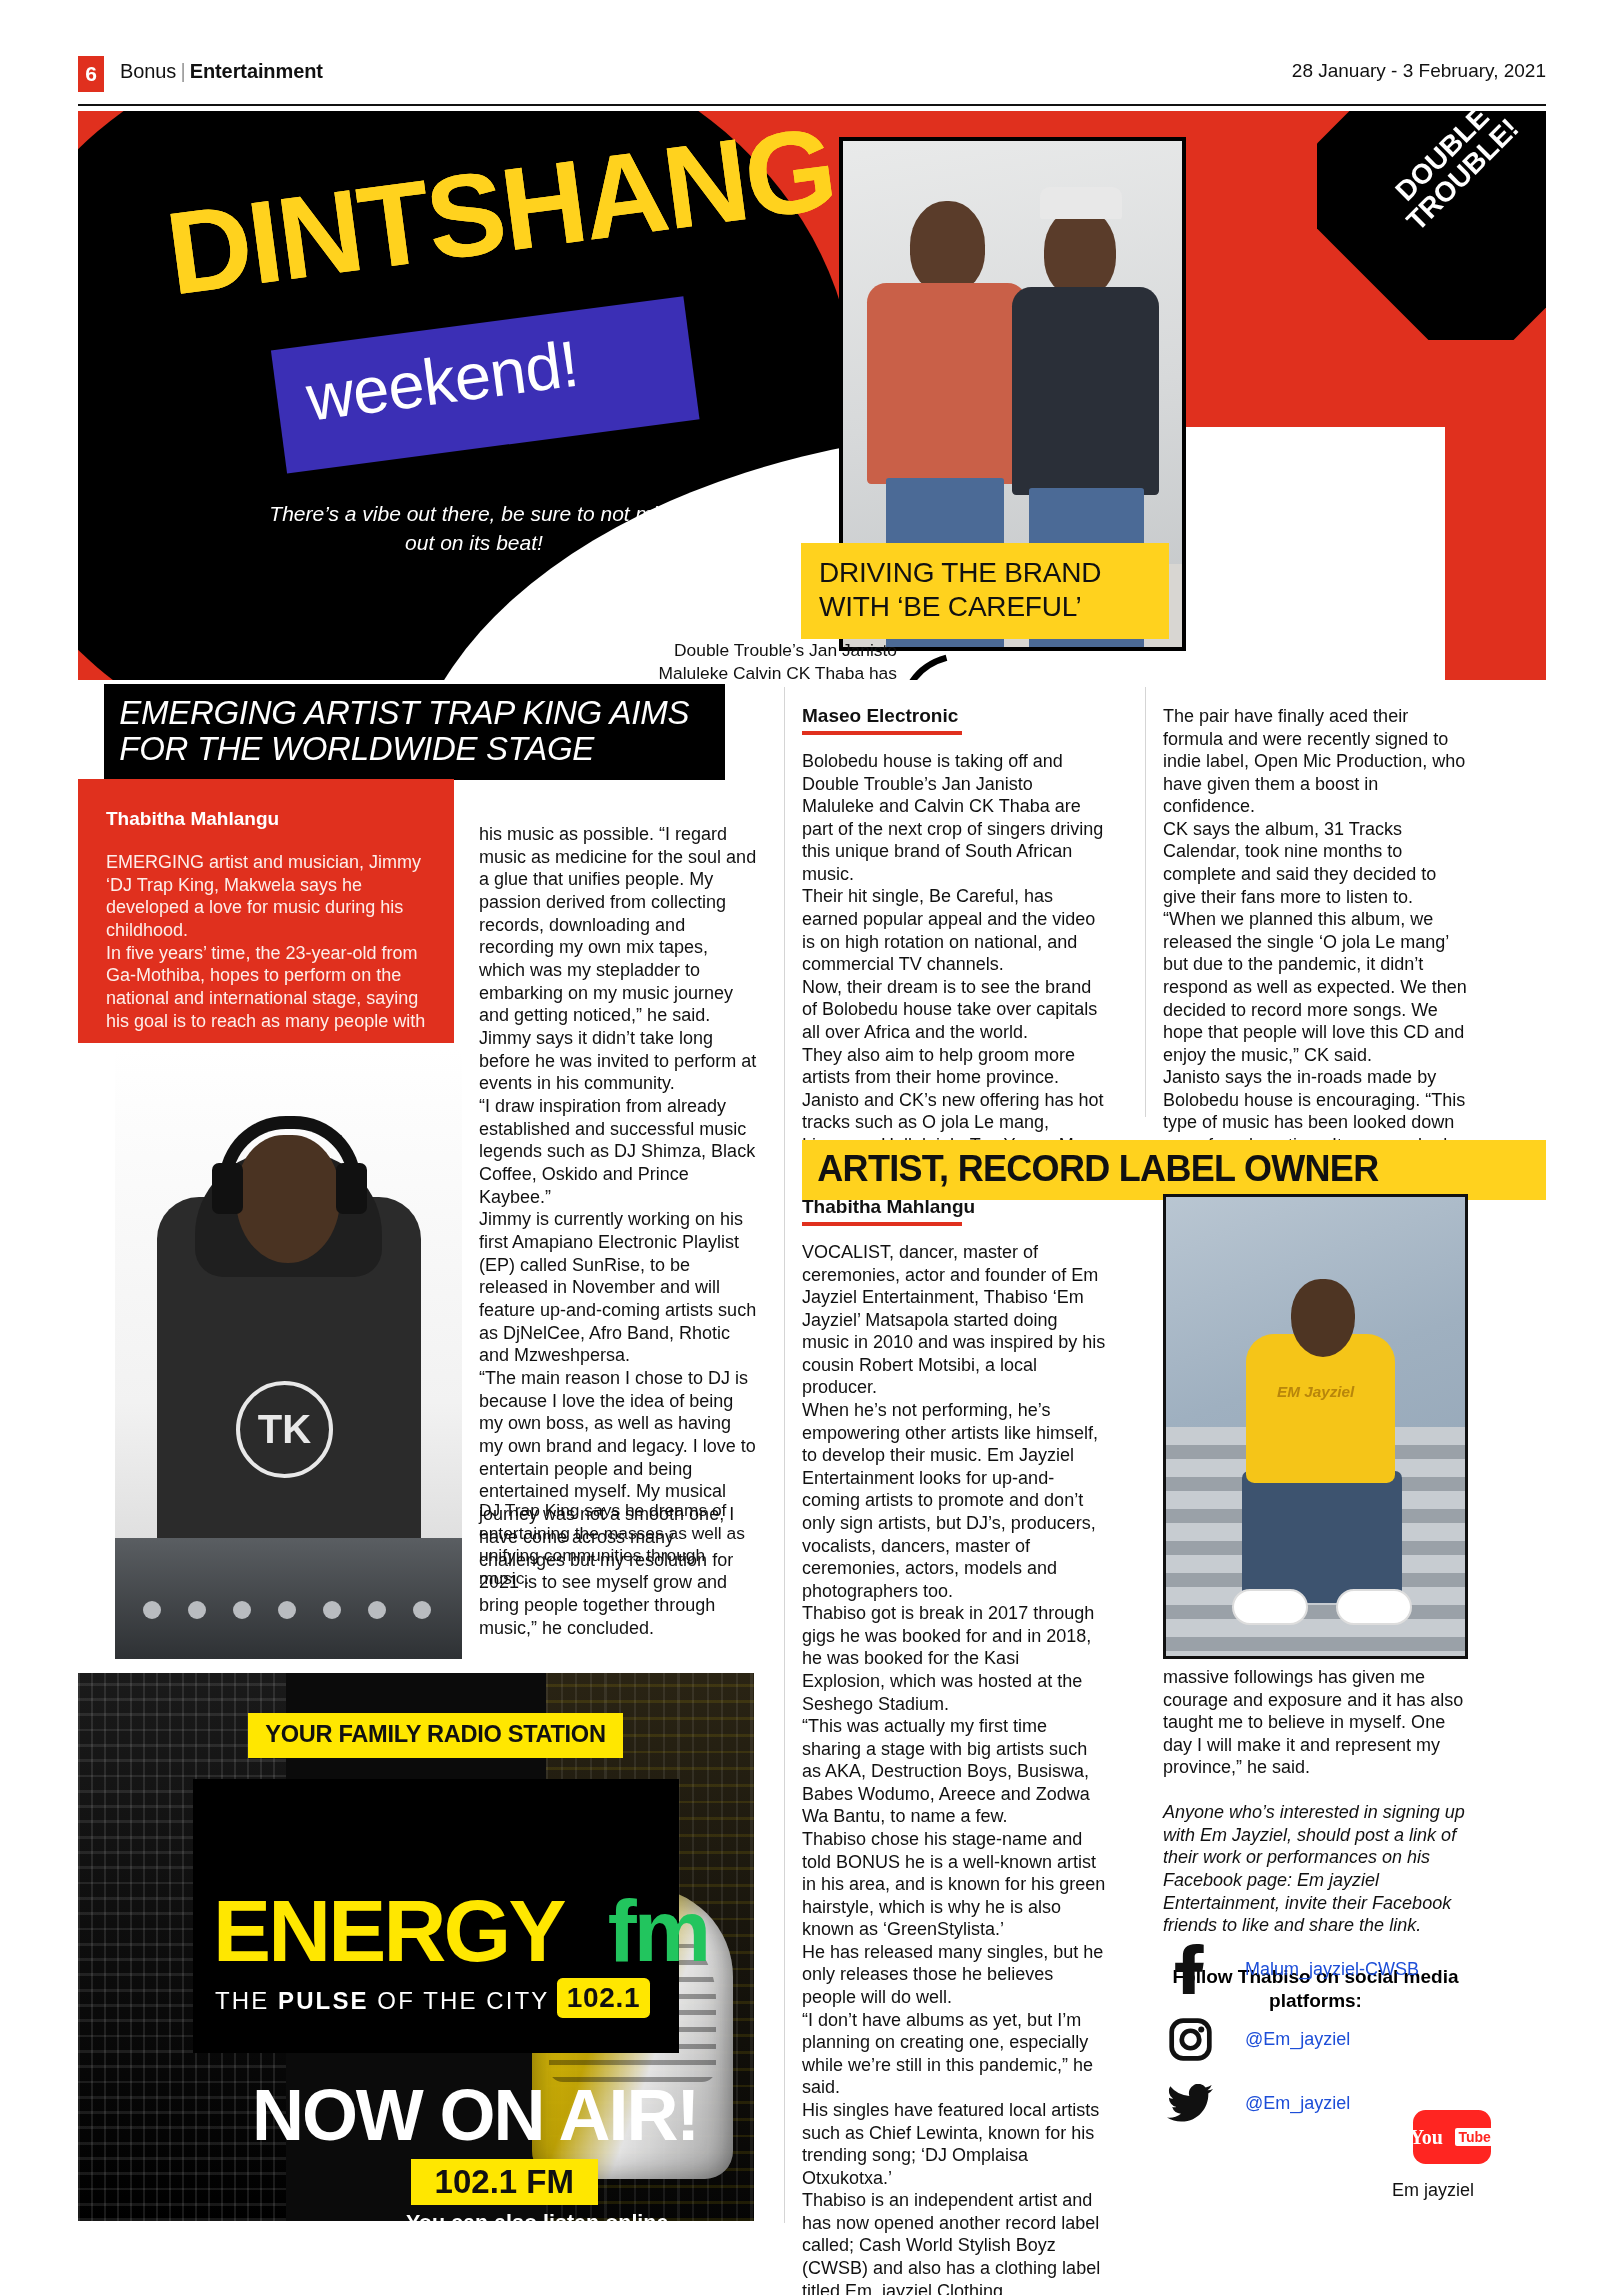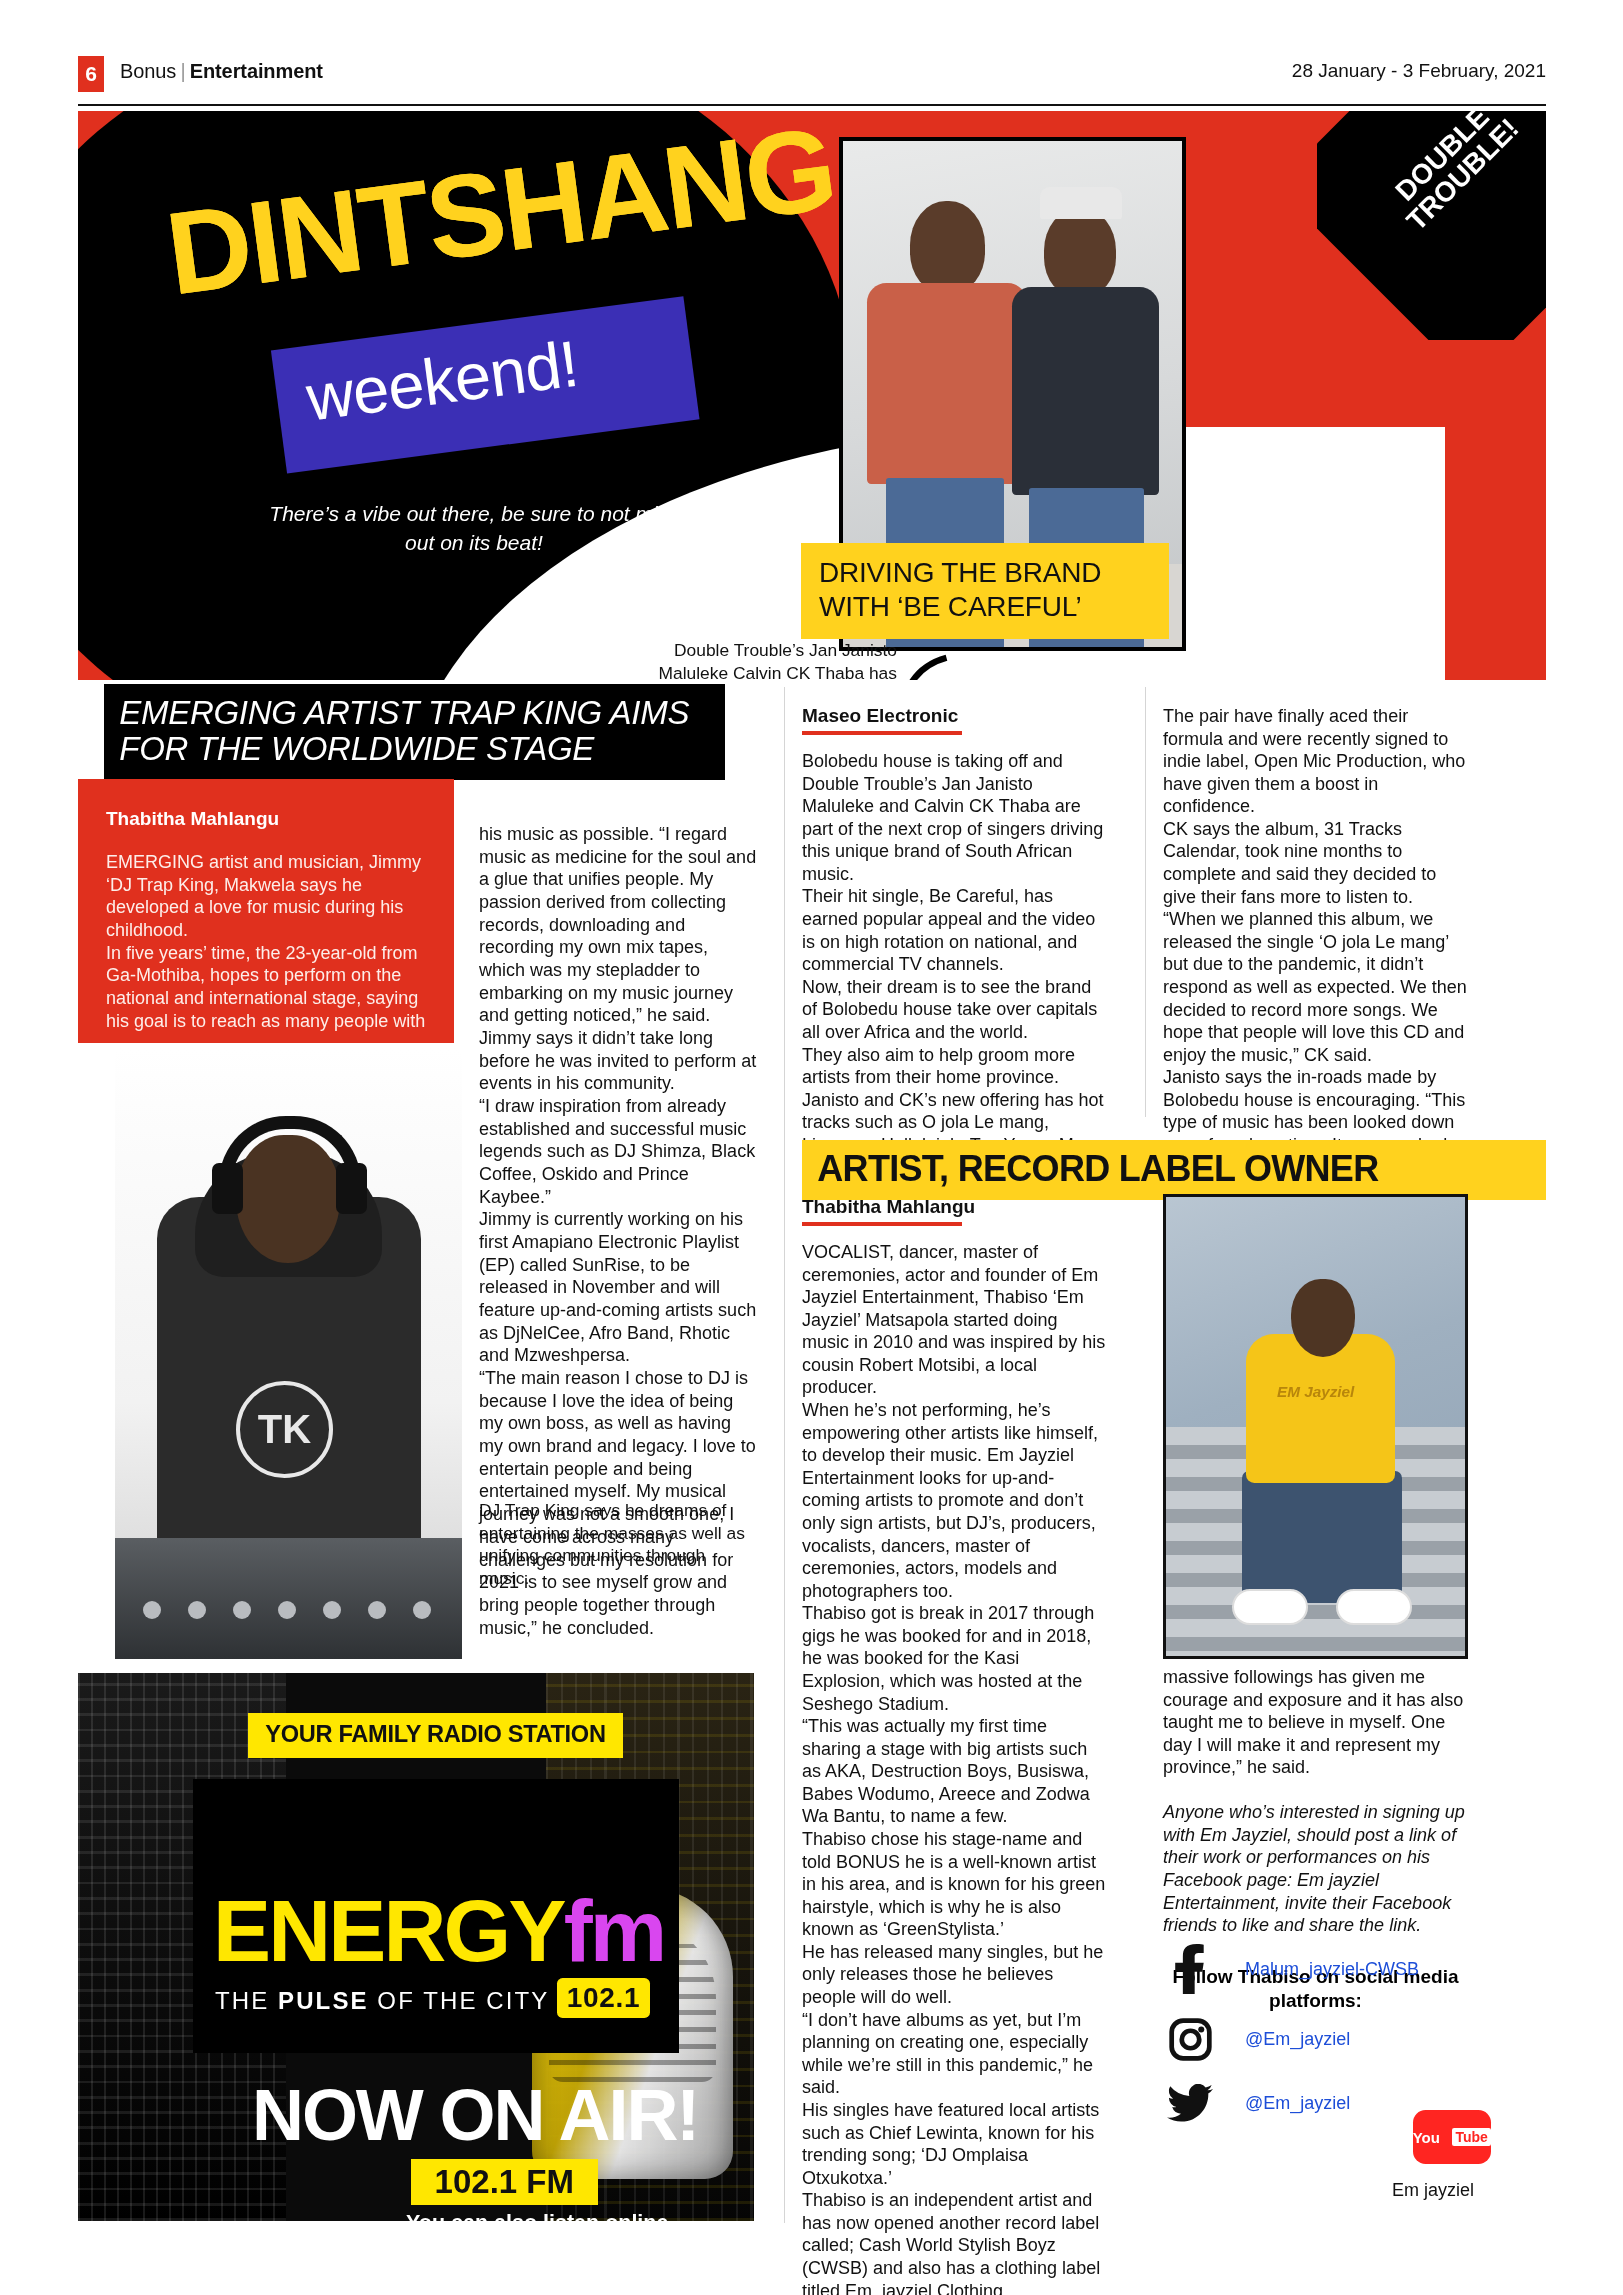--- a/index.html
+++ b/index.html
@@ -164,21 +164,21 @@
 
   .italic-note { font-style: italic; font-size: 18px; line-height: 1.26; color:#111; }
 
   .follow-title { font-weight: bold; font-size: 19px; text-align: center; line-height: 1.25; margin-top: 28px; }
 
   .social-list { position: absolute; left: 1163px; top: 1944px; width: 312px; }
   .social-row { display: flex; align-items: center; margin-bottom: 23.6px; }
   .social-ico { width: 54px; display: flex; justify-content: center; }
   .social-handle { font-size: 18px; color: #1d4ed8; margin-left: 28px; }
   .yt-badge { position: absolute; left: 1413px; top: 2110px; width: 78px; height: 54px; background:#ff2521; border-radius: 12.5px; display:flex; align-items:center; justify-content:center; }
-  .yt-badge .y1 { color:#fff; font-weight:bold; font-size: 15px; }
+  .yt-badge .y1 { color:#fff; font-weight:bold; font-size: 20px; font-family: Liberation Serif, serif; }
   .yt-badge .y2 { color:#ff2521; background:#ffffff; font-weight:bold; font-size: 14px; padding: 0.7px 3.5px; border-radius: 2.1px; margin-left: 12px; }
   .yt-label { position: absolute; left: 1392px; top: 2180px; font-size: 18px; color:#111; }
 
   
   .ad {
     position: absolute; left: 78px; top: 1673px; width: 676px; height: 548px;
     background: #0b0b0b; overflow: hidden;
   }
   .ad-city-l { position:absolute; left:0; top:0; width: 208px; height:100%;
     background:
@@ -198,21 +198,21 @@
     box-shadow: inset 0 0 28px rgba(0,0,0,.45);
   }
   .ad-mic-lines { position:absolute; right: 38px; bottom: 139px; width: 167px; height: 160px;
     background: repeating-linear-gradient(0deg, rgba(0,0,0,.35) 0 4.9px, transparent 4.9px 16.7px);
     border-radius: 76px 76px 14px 14px; }
   .ad-fam { position:absolute; left: 170px; top: 40px; width: 375px; background:#ffe700; text-align:center; padding: 8.3px 0 9.7px 0; }
   .ad-fam span { font-weight:bold; font-size: 23.6px; color:#111; letter-spacing: -0.3px; }
   .ad-logo-blk { position:absolute; left: 115px; top: 106px; width: 486px; height: 274px; background:#000; }
   .ad-energy { position:absolute; left: 135px; top: 208px; font-size: 87px; font-weight:bold; letter-spacing:-2.8px; }
   .ad-energy .e1 { color:#ffe700; }
-  .ad-energy .e2 { color:#d946ef; }
+  .ad-energy .e2 { color:#22c55e;margin-left:44px; }
   .ad-pulse { position:absolute; left: 137px; top: 314px; font-size: 24px; color:#fff; letter-spacing: 2.1px; }
   .ad-pulse b { font-weight:bold; }
   .ad-1021 { position:absolute; left: 479px; top: 305px; background:#ffe700; color:#111; font-weight:bold;
              font-size: 28px; padding: 4.2px 9.7px; border-radius: 5.6px; letter-spacing: 0.7px; }
   .ad-now { position:absolute; left: 174px; top: 401px; font-size: 72px; font-weight:bold; color:#fff; letter-spacing:-2.1px; white-space:nowrap; }
   .ad-freq { position:absolute; left: 333px; top: 486px; background:#ffe700; padding: 4.2px 23.6px; font-size: 33px; font-weight:bold; color:#111; }
   .ad-online { position:absolute; left: 328px; top: 538px; font-size: 21.5px; color:#fff; font-weight:bold; white-space:nowrap; }
 
   .col-divider { position: absolute; width: 1.4px; background: #d5d5d5; }
 </style>

